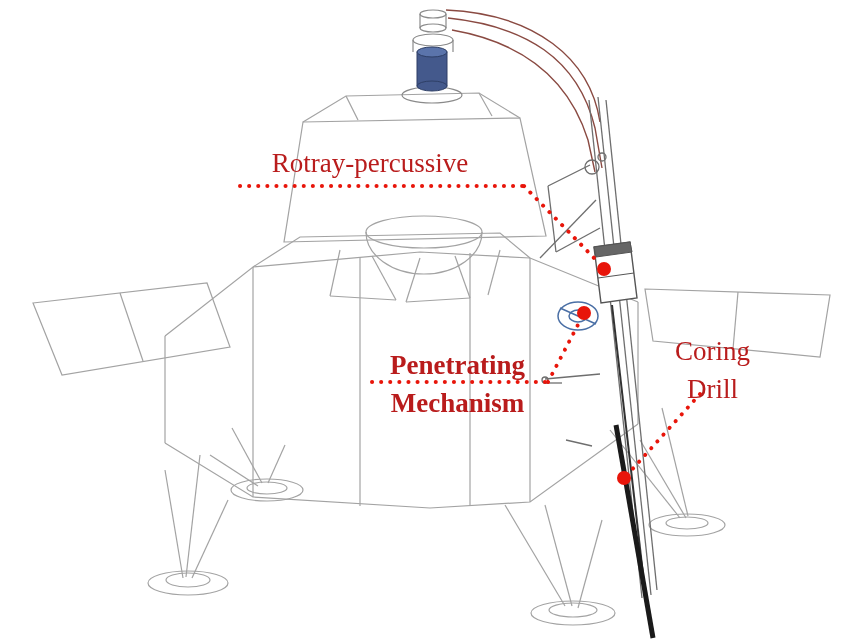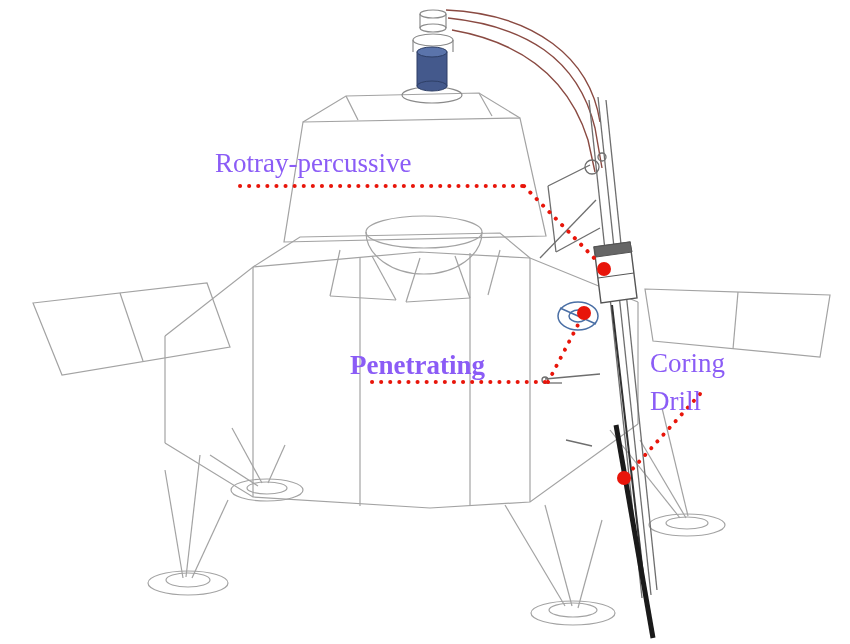--- a/index.html
+++ b/index.html
@@ -6,30 +6,31 @@
   .figure{
     position:relative;
     width:850px;height:644px;
     background:#ffffff;
     overflow:hidden;
     font-family:"Liberation Serif", serif;
   }
   .figure svg{position:absolute;left:0;top:0;}
   .callout{
     position:absolute;
-    color:#8b5cf6;
+    text-align:center;
+    color:#b91c1c;
     font-size:27px;
     line-height:38px;
     font-family:"Liberation Serif", serif;
     white-space:nowrap;
   }
   .callout span{display:block;}
   #lbl-drilling{left:215px;top:144px;width:310px;}
   #lbl-penetrating{left:350px;top:346px;width:215px;font-weight:bold;}
-  #lbl-coring{left:650px;top:344px;width:125px;}
+  #lbl-coring{left:650px;top:332px;width:125px;}
 </style>
 </head>
 <body>
 
 <div class="figure">
 
   <svg width="850" height="644" viewBox="0 0 850 644">
 
     <g fill="none" stroke="#a3a3a3" stroke-width="1.2">
 
@@ -173,20 +174,21 @@
       <circle cx="624" cy="478" r="7"></circle>
     </g>
   </svg>
 
   <div class="callout" id="lbl-drilling">
     <span>Rotray-percussive</span>
   </div>
 
   <div class="callout" id="lbl-penetrating">
     <span>Penetrating</span>
+    <span>Mechanism</span>
   </div>
 
   <div class="callout" id="lbl-coring">
     <span>Coring</span>
     <span>Drill</span>
   </div>
 
 </div>
 
 </body></html>

